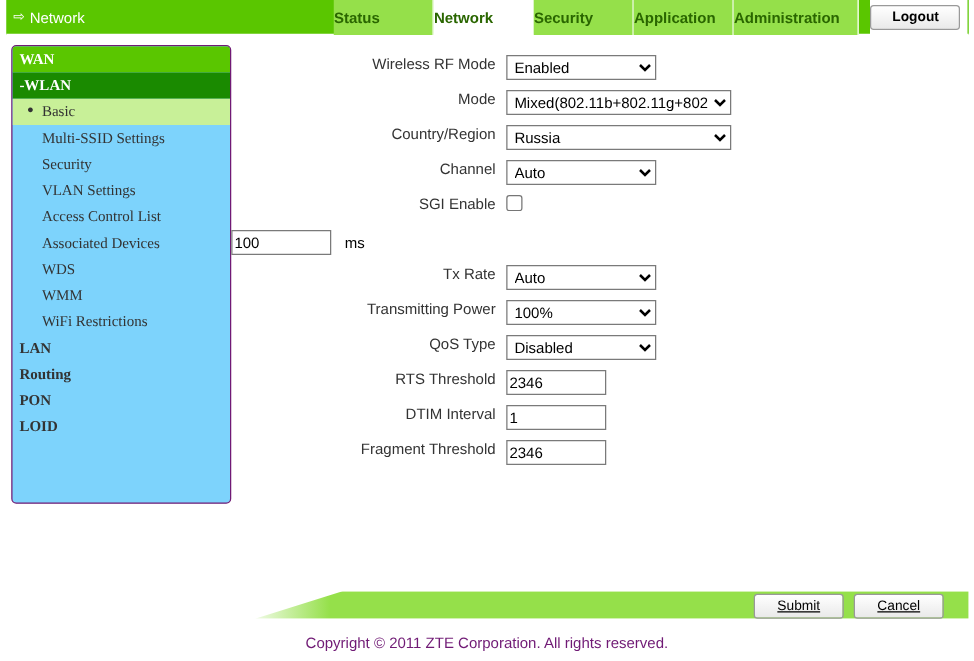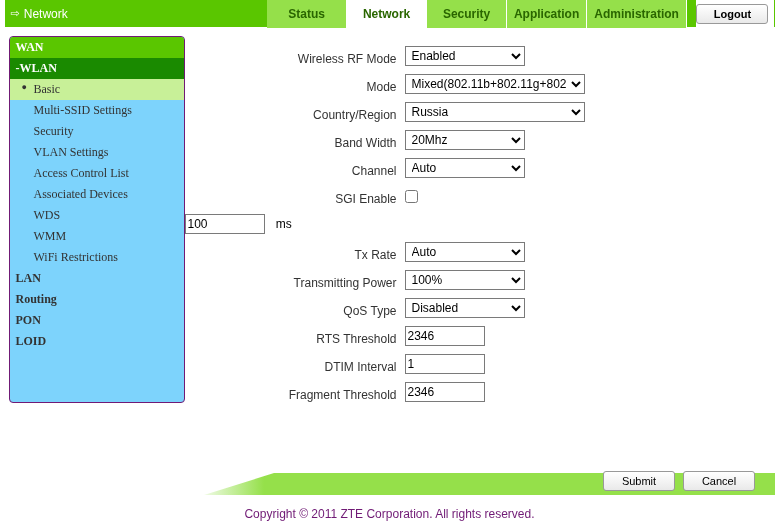--- a/index.html
+++ b/index.html
@@ -32,21 +32,21 @@
   font-size: 11px;
 }
 .tabs {
   display: flex;
   margin-left: 190px;
 }
 .tab {
   width: 80px;
   height: 28px;
   line-height: 28px;
-  text-align: center;
+  text-align: left;
   color: #2a6600;
   font-weight: bold;
   font-size: 12px;
   background: #95e04a;
   border-right: 1px solid #fff;
   cursor: pointer;
 }
 .tab.active {
   background: #fff;
   color: #2a6600;
@@ -120,21 +120,21 @@
   font-size: 12px;
   color: #333;
   cursor: pointer;
 }
 .main {
   flex: 1;
   padding: 16px 0 0 0;
 }
 .form-row {
   display: flex;
-  align-items: flex-end;
+  align-items: flex-start;
   margin-bottom: 6px;
   height: 22px;
 }
 .form-label {
   width: 220px;
   text-align: right;
   padding-right: 8px;
   font-size: 12px;
   color: #333;
 }
@@ -151,22 +151,23 @@
 }
 .unit { margin-left: 8px; font-size: 12px; }
 .footbar {
   position: absolute;
   bottom: 34px;
   left: 4px;
   right: 4px;
   height: 28px;
   display: flex;
   justify-content: flex-end;
-  align-items: center;
+  align-items: flex-end;
   padding-right: 20px;
+  text-decoration: underline;
 }
 .footbar::before {
   content: "";
   position: absolute;
   left: 0; right: 0; bottom: 0;
   height: 22px;
   background: linear-gradient(to right, #fff 0, #fff 190px, #95e04a 260px, #95e04a 100%);
   clip-path: polygon(0 100%, 200px 100%, 270px 0, 100% 0, 100% 100%);
   z-index: -1;
 }
@@ -237,24 +238,20 @@
       </div>
       <div class="form-row">
         <div class="form-label">Mode</div>
         <div class="form-ctrl"><select style="width:180px"><option>Mixed(802.11b+802.11g+802.11</option></select></div>
       </div>
       <div class="form-row">
         <div class="form-label">Country/Region</div>
         <div class="form-ctrl"><select style="width:180px"><option>Russia</option></select></div>
       </div>
       <div class="form-row">
-        <div class="form-label">Band Width</div>
-        <div class="form-ctrl"><select style="width:120px"><option>20Mhz</option></select></div>
-      </div>
-      <div class="form-row">
         <div class="form-label">Channel</div>
         <div class="form-ctrl"><select style="width:120px"><option>Auto</option></select></div>
       </div>
       <div class="form-row">
         <div class="form-label">SGI Enable</div>
         <div class="form-ctrl"><input type="checkbox" style=""></div>
       </div>
       <div class="form-row">
         <div class="form-ctrl">
           <input type="text" style="width: 80px;" value="100">

